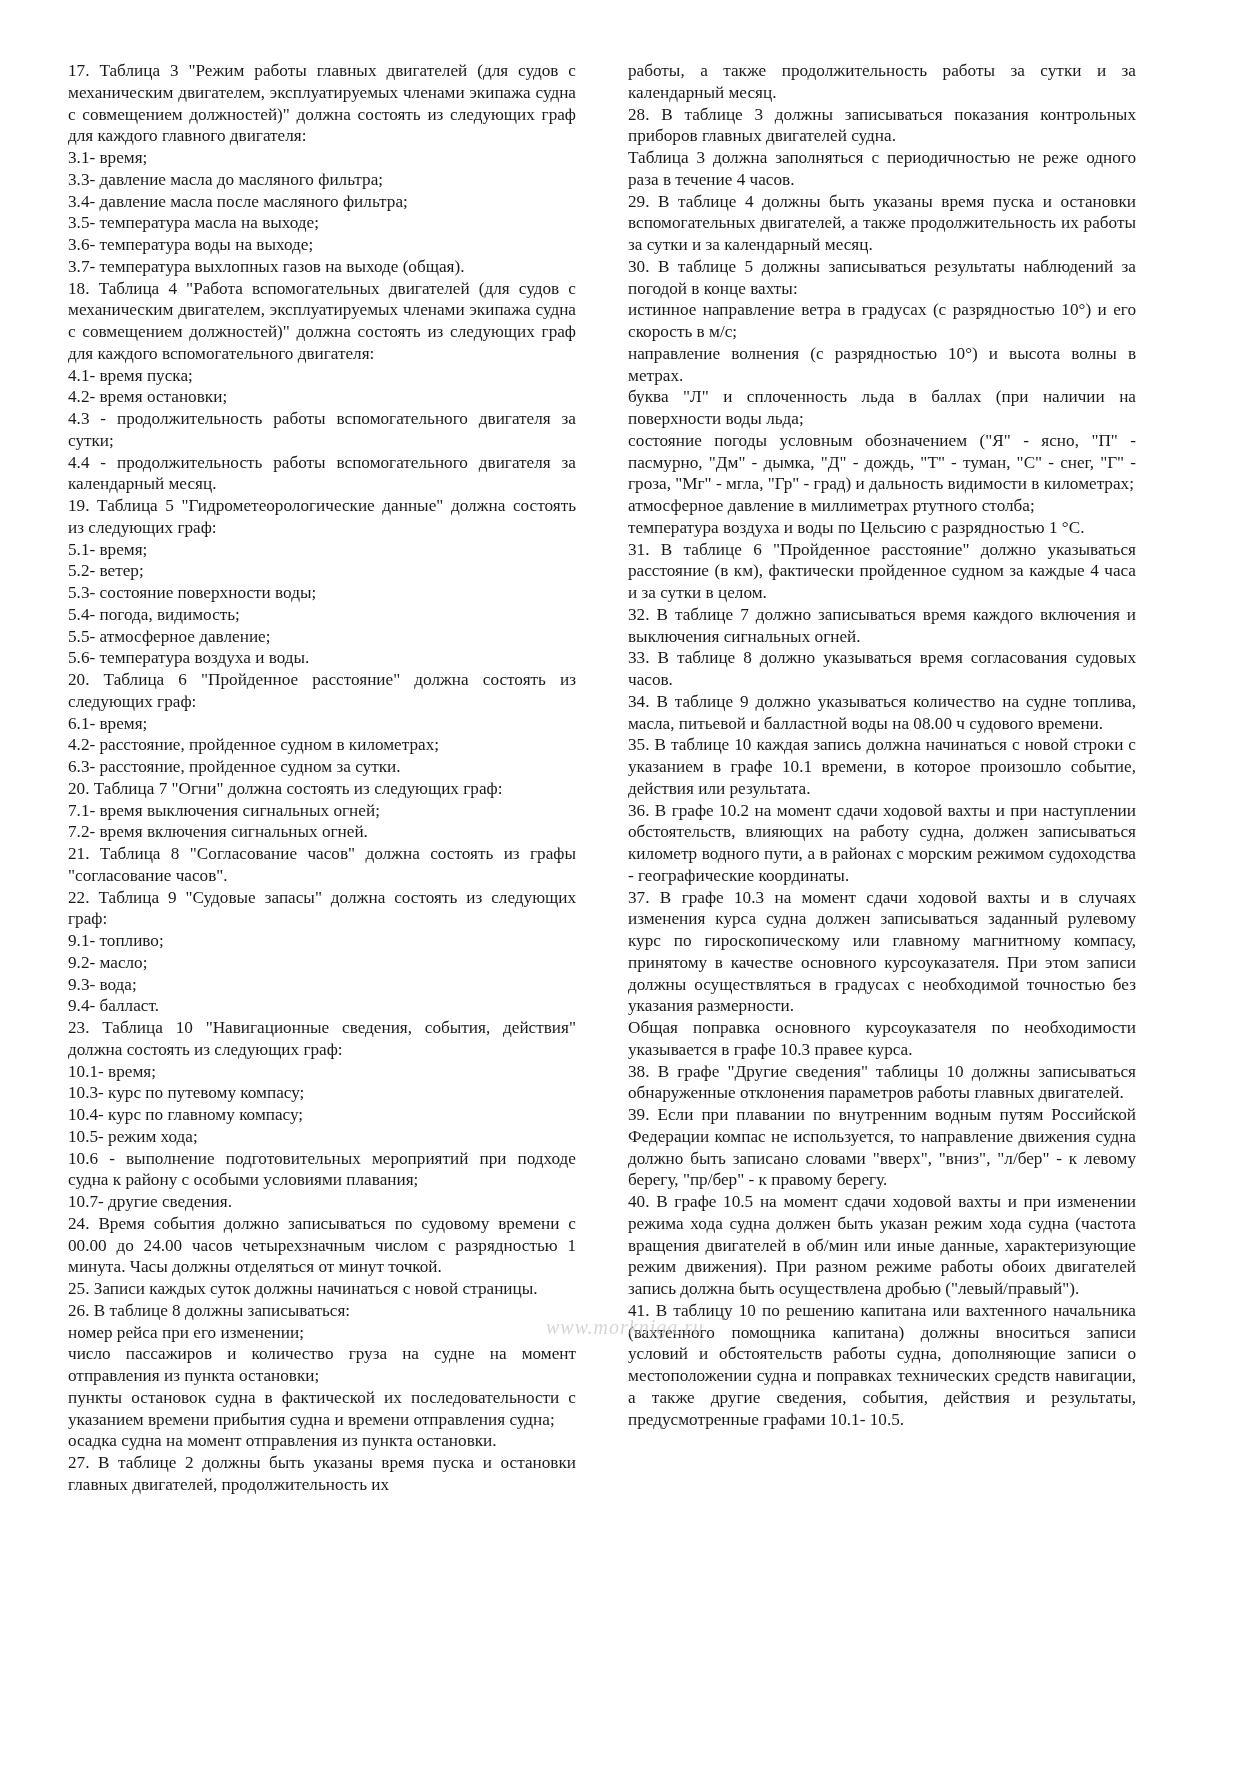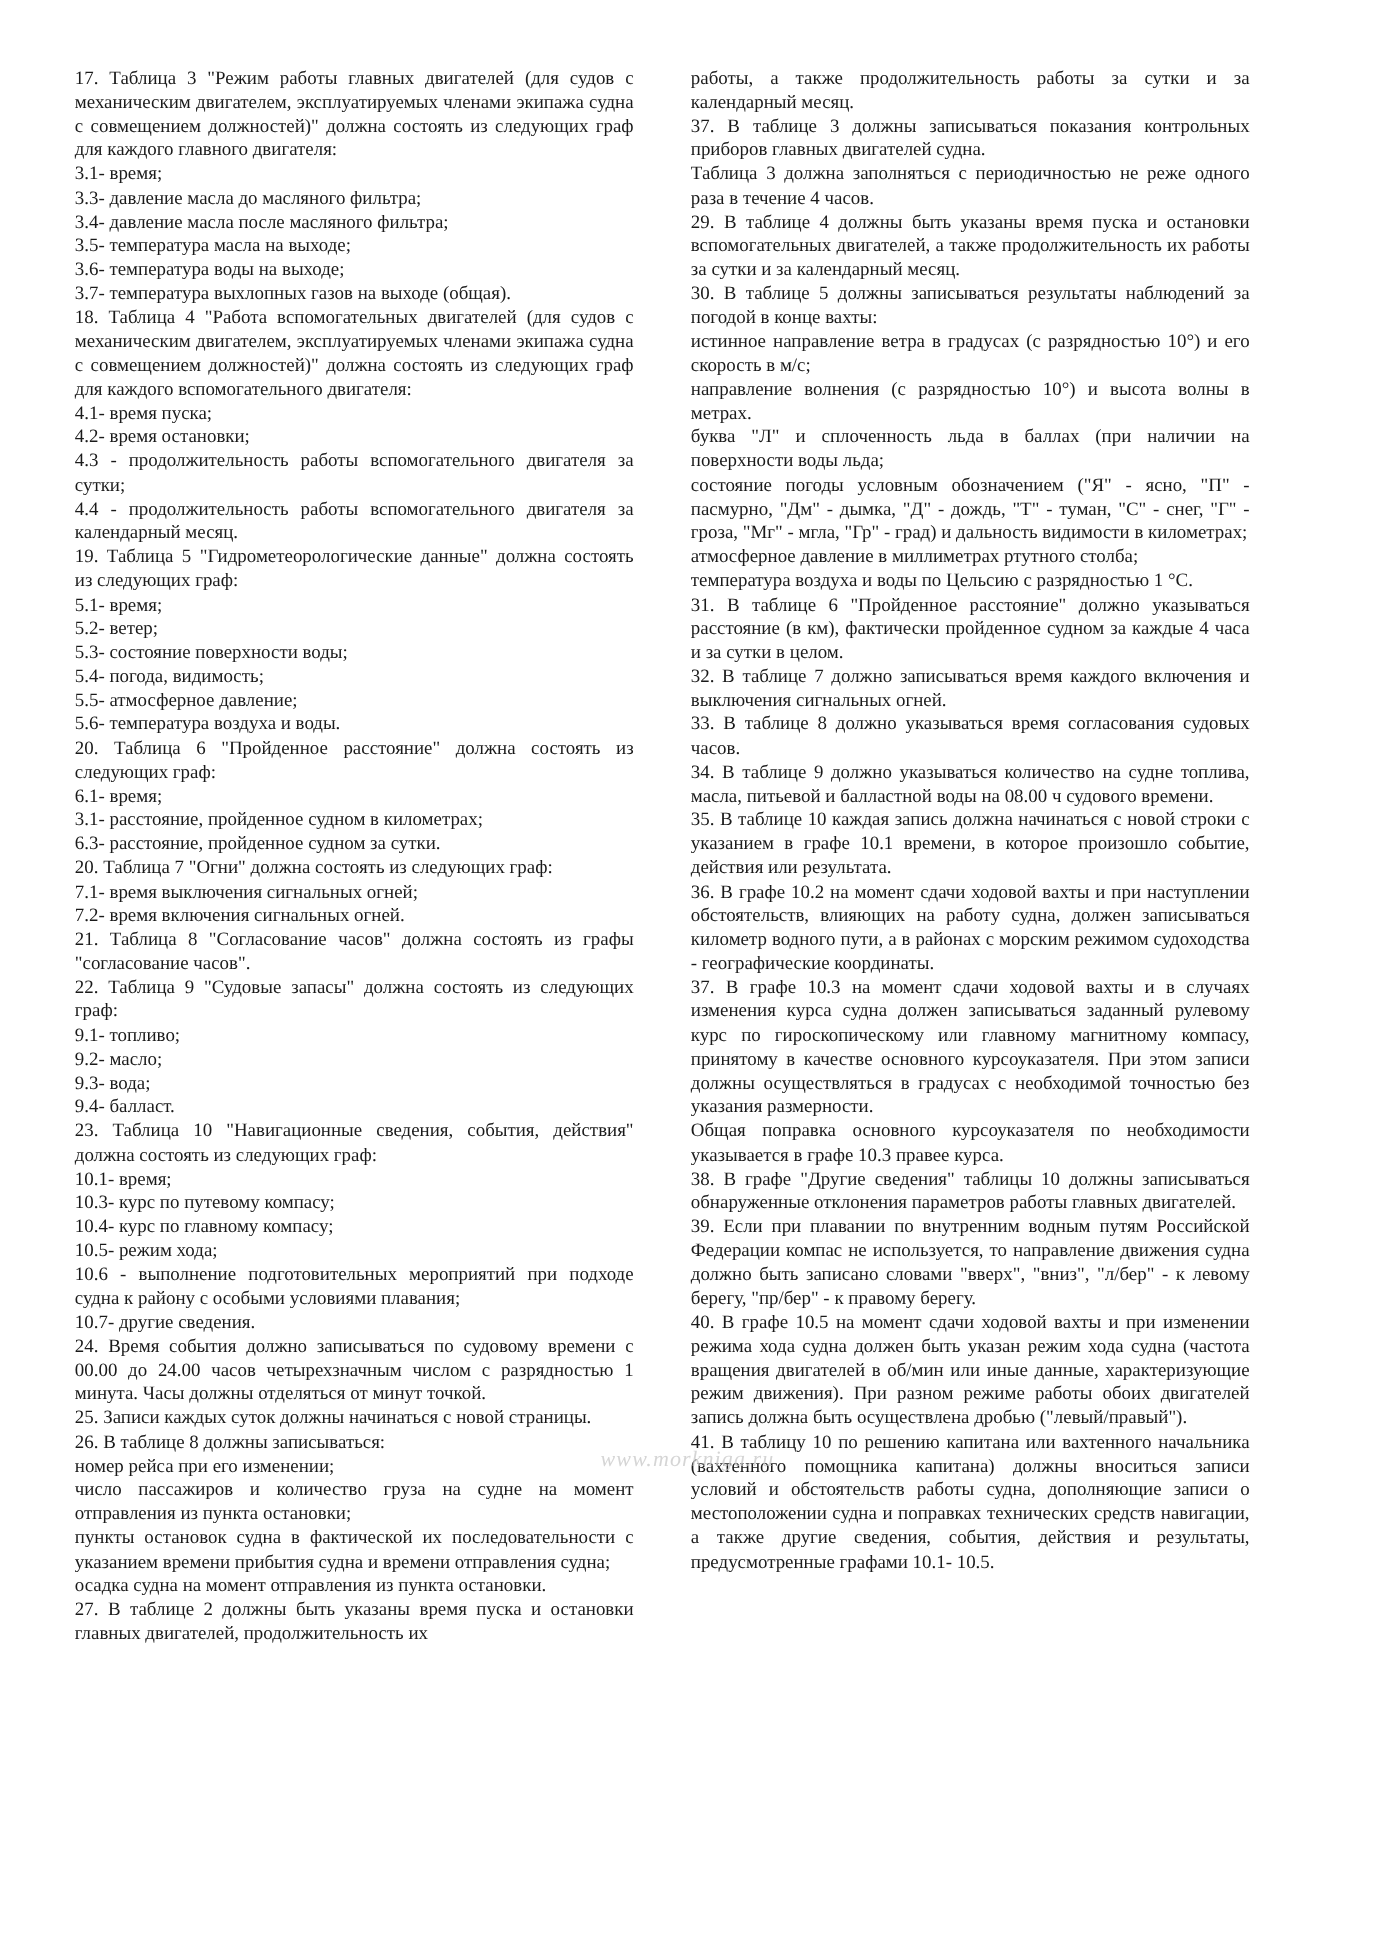--- a/index.html
+++ b/index.html
@@ -77,21 +77,21 @@
       <p>4.4 - продолжительность работы вспомогательного двигателя за календарный месяц.</p>
       <p>19. Таблица 5 "Гидрометеорологические данные" должна состоять из следующих граф:</p>
       <p>5.1- время;</p>
       <p>5.2- ветер;</p>
       <p>5.3- состояние поверхности воды;</p>
       <p>5.4- погода, видимость;</p>
       <p>5.5- атмосферное давление;</p>
       <p>5.6- температура воздуха и воды.</p>
       <p>20. Таблица 6 "Пройденное расстояние" должна состоять из следующих граф:</p>
       <p>6.1- время;</p>
-      <p>3.1- расстояние, пройденное судном в километрах;</p>
+      <p>4.2- расстояние, пройденное судном в километрах;</p>
       <p>6.3- расстояние, пройденное судном за сутки.</p>
       <p>20. Таблица 7 "Огни" должна состоять из следующих граф:</p>
       <p>7.1- время выключения сигнальных огней;</p>
       <p>7.2- время включения сигнальных огней.</p>
       <p>21. Таблица 8 "Согласование часов" должна состоять из графы "согласование часов".</p>
       <p>22. Таблица 9 "Судовые запасы" должна состоять из следующих граф:</p>
       <p>9.1- топливо;</p>
       <p>9.2- масло;</p>
       <p>9.3- вода;</p>
       <p>9.4- балласт.</p>
@@ -107,21 +107,21 @@
       <p>26. В таблице 8 должны записываться:</p>
       <p>номер рейса при его изменении;</p>
       <p>число пассажиров и количество груза на судне на момент отправления из пункта остановки;</p>
       <p>пункты остановок судна в фактической их последовательности с указанием времени прибытия судна и времени отправления судна;</p>
       <p>осадка судна на момент отправления из пункта остановки.</p>
       <p>27. В таблице 2 должны быть указаны время пуска и остановки главных двигателей, продолжительность их</p>
     </div>
 
     <div class="col">
       <p>работы, а также продолжительность работы за сутки и за календарный месяц.</p>
-      <p>37. В таблице 3 должны записываться показания контрольных приборов главных двигателей судна.</p>
+      <p>28. В таблице 3 должны записываться показания контрольных приборов главных двигателей судна.</p>
       <p>Таблица 3 должна заполняться с периодичностью не реже одного раза в течение 4 часов.</p>
       <p>29. В таблице 4 должны быть указаны время пуска и остановки вспомогательных двигателей, а также продолжительность их работы за сутки и за календарный месяц.</p>
       <p>30. В таблице 5 должны записываться результаты наблюдений за погодой в конце вахты:</p>
       <p>истинное направление ветра в градусах (с разрядностью 10°) и его скорость в м/с;</p>
       <p>направление волнения (с разрядностью 10°) и высота волны в метрах.</p>
       <p>буква "Л" и сплоченность льда в баллах (при наличии на поверхности воды льда;</p>
       <p>состояние погоды условным обозначением ("Я" - ясно, "П" - пасмурно, "Дм" - дымка, "Д" - дождь, "Т" - туман, "С" - снег, "Г" - гроза, "Мг" - мгла, "Гр" - град) и дальность видимости в километрах;</p>
       <p>атмосферное давление в миллиметрах ртутного столба;</p>
       <p>температура воздуха и воды по Цельсию с разрядностью 1 °С.</p>
       <p>31. В таблице 6 "Пройденное расстояние" должно указываться расстояние (в км), фактически пройденное судном за каждые 4 часа и за сутки в целом.</p>

